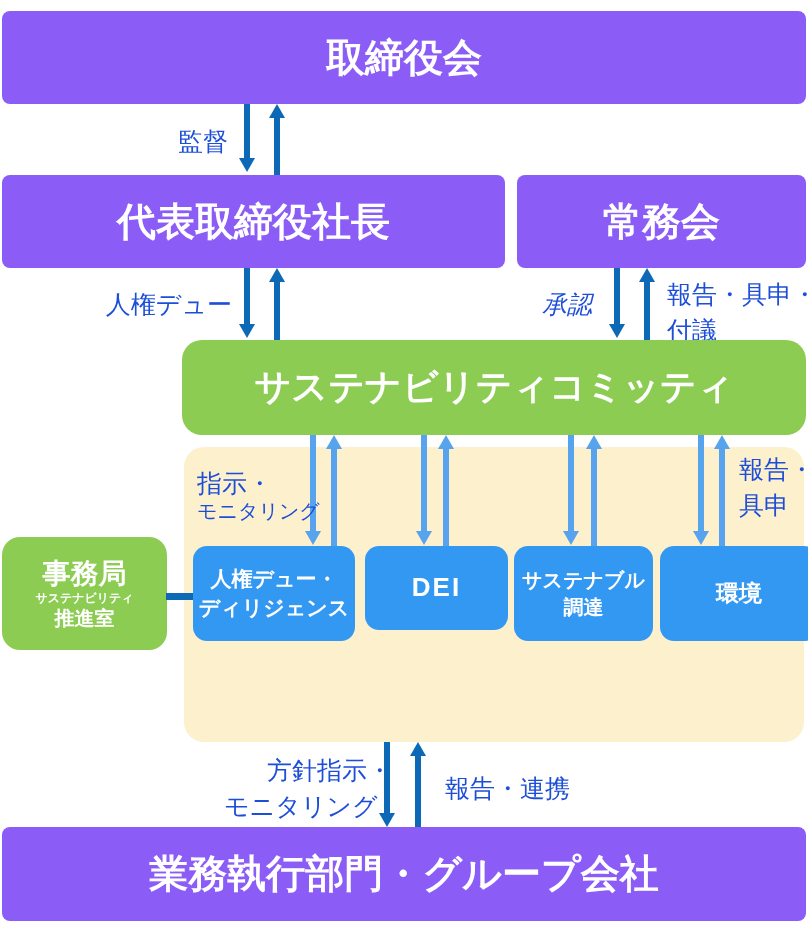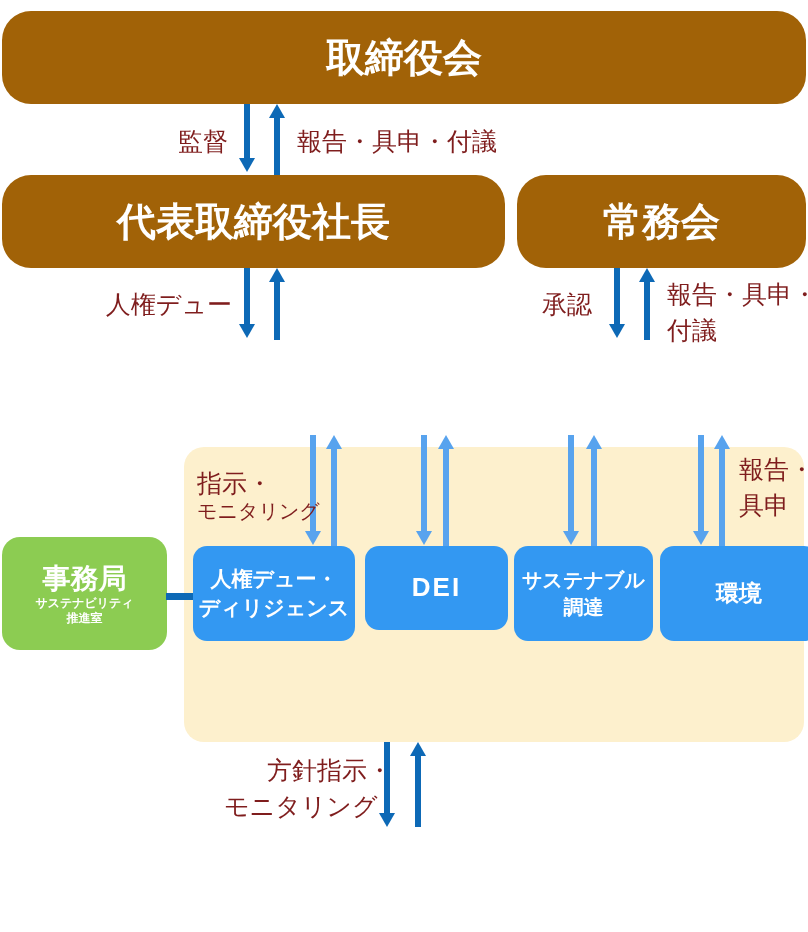--- a/index.html
+++ b/index.html
@@ -4,25 +4,25 @@
 <style>
   html,body{margin:0;padding:0;background:#ffffff;}
   #canvas{
     position:relative;width:808px;height:932px;background:#ffffff;overflow:hidden;
     font-family:"Liberation Sans","DejaVu Sans",sans-serif;
   }
   .box{
     position:absolute;display:flex;flex-direction:column;align-items:center;justify-content:center;
     color:#ffffff;font-weight:bold;text-align:center;box-sizing:border-box;
   }
-  .dark{background:#a16207;border-radius:29px;}
+  .dark{background:#8b5cf6;border-radius:8px;}
   .green{background:#8ccc52;border-radius:20px;}
   .task{background:#3398f2;border-radius:14px;font-size:21px;line-height:1.35;}
   .cream{position:absolute;background:#fdf0cd;border-radius:20px;}
-  .lbl{position:absolute;color:#7f1d1d;font-size:25px;white-space:nowrap;transform:translateY(-50%);}
+  .lbl{position:absolute;color:#1d4ed8;font-size:25px;white-space:nowrap;transform:translateY(-50%);}
   .lbl.small{font-size:20px;}
   .center-text{position:absolute;left:188px;width:616px;text-align:center;transform:translateY(-50%);white-space:nowrap;}
   .arrow{position:absolute;width:17px;color:#0d69b6;}
   .arrow.light{color:#58a3ee;}
   .arrow .shaft{position:absolute;left:50%;transform:translateX(-50%);width:6px;top:0;bottom:0;background:currentColor;}
   .arrow.down .shaft{bottom:9px;}
   .arrow.up .shaft{top:9px;}
   .arrow .head{position:absolute;left:50%;transform:translateX(-50%);width:0;height:0;
     border-left:8.5px solid transparent;border-right:8.5px solid transparent;}
   .arrow.down .head{bottom:0;border-top:14px solid currentColor;}
@@ -42,21 +42,20 @@
 
   <div class="arrow down" style="left:238px;top:104px;height:68px;">
       <div class="shaft"></div>
       <div class="head"></div>
     </div>
   <div class="arrow up" style="left:268px;top:104px;height:71px;">
       <div class="shaft"></div>
       <div class="head"></div>
     </div>
   <div class="lbl" style="right:580px;top:141px;">監督</div>
-  <div class="lbl" style="left:297px;top:141px;">報告・具申・付議</div>
 
   <div class="box dark fs39" style="left:2px;top:175px;width:503px;height:93px;">
     <span>代表取締役社長</span>
   </div>
   <div class="box dark fs39" style="left:517px;top:175px;width:289px;height:93px;">
     <span>常務会</span>
   </div>
 
   <div class="arrow down" style="left:238px;top:268px;height:70px;">
       <div class="shaft"></div>
@@ -69,24 +68,27 @@
   <div class="lbl" style="right:576px;top:304px;">人権デュー</div>
 
   <div class="arrow down" style="left:608px;top:268px;height:70px;">
       <div class="shaft"></div>
       <div class="head"></div>
     </div>
   <div class="arrow up" style="left:638px;top:268px;height:72px;">
       <div class="shaft"></div>
       <div class="head"></div>
     </div>
-  <div class="lbl" style="right:216px;top:304px;">承認</div>
+  <div class="lbl" style="right:216px;top:304px;font-style:italic;">承認</div>
   <div class="lbl" style="left:667px;top:294px;">報告・具申・</div>
   <div class="lbl" style="left:667px;top:330px;">付議</div>
 
+  <div class="box green fs36" style="left:182px;top:340px;width:624px;height:95px;">
+    <span>サステナビリティコミッティ</span>
+  </div>
 
   <div class="cream" style="left:184px;top:447px;width:620px;height:295px;"></div>
 
   <div class="arrow light down" style="left:304px;top:435px;height:110px;">
       <div class="shaft"></div>
       <div class="head"></div>
     </div>
   <div class="arrow light up" style="left:325px;top:435px;height:111px;">
       <div class="shaft"></div>
       <div class="head"></div>
@@ -117,21 +119,21 @@
     </div>
 
   <div class="lbl" style="left:197px;top:483px;">指示・</div>
   <div class="lbl small" style="left:197px;top:511px;">モニタリング</div>
   <div class="lbl" style="left:739px;top:469px;">報告・</div>
   <div class="lbl" style="left:739px;top:505px;">具申</div>
 
   <div class="box green" style="left:2px;top:537px;width:165px;height:113px;border-radius:18px;line-height:1.25;">
     <span style="font-size:28px;">事務局</span>
     <span style="font-size:12px;">サステナビリティ</span>
-    <span style="font-size:12px;">推進室</span>
+    <span style="font-size:20px;">推進室</span>
   </div>
 
   <div style="position:absolute;left:166px;top:593px;width:29px;height:7px;background:#0d69b6;"></div>
 
   <div class="box task" style="left:193px;top:546px;width:162px;height:95px;">
     <span class="tf-line">人権デュー・</span>
     <span class="tf-line">ディリジェンス</span>
   </div>
   <div class="box task" style="left:365px;top:546px;width:143px;height:84px;font-size:26px;letter-spacing:2px;">
     <span class="tf-line">DEI</span>
@@ -150,15 +152,19 @@
   <div class="arrow down" style="left:378px;top:742px;height:85px;">
       <div class="shaft"></div>
       <div class="head"></div>
     </div>
   <div class="arrow up" style="left:409px;top:742px;height:85px;">
       <div class="shaft"></div>
       <div class="head"></div>
     </div>
   <div class="lbl" style="left:224px;top:770px;margin-left:43px;">方針指示・</div>
   <div class="lbl" style="left:224px;top:806px;">モニタリング</div>
+  <div class="lbl" style="left:445px;top:788px;">報告・連携</div>
 
+  <div class="box dark fs39" style="left:2px;top:827px;width:804px;height:94px;">
+    <span>業務執行部門・グループ会社</span>
+  </div>
 
 </div>
 
 </body></html>

